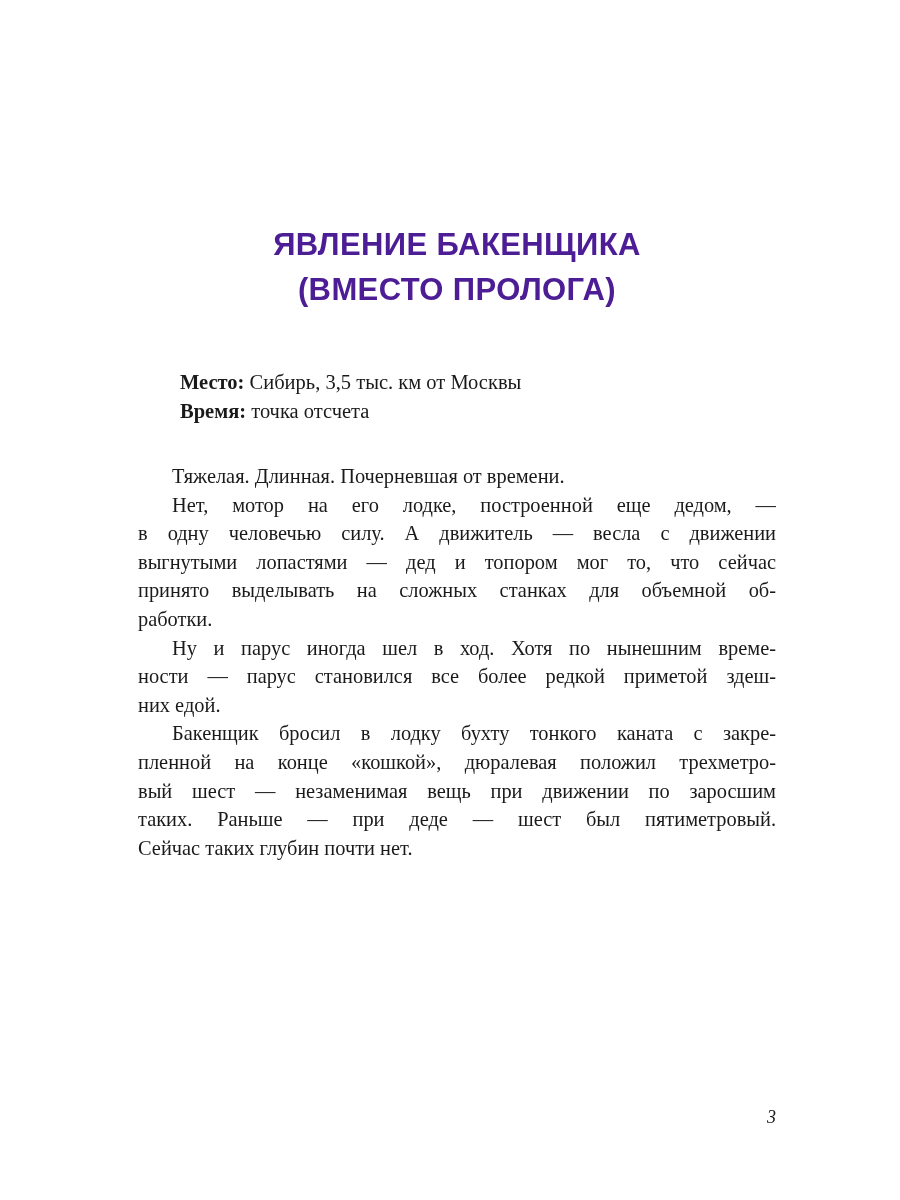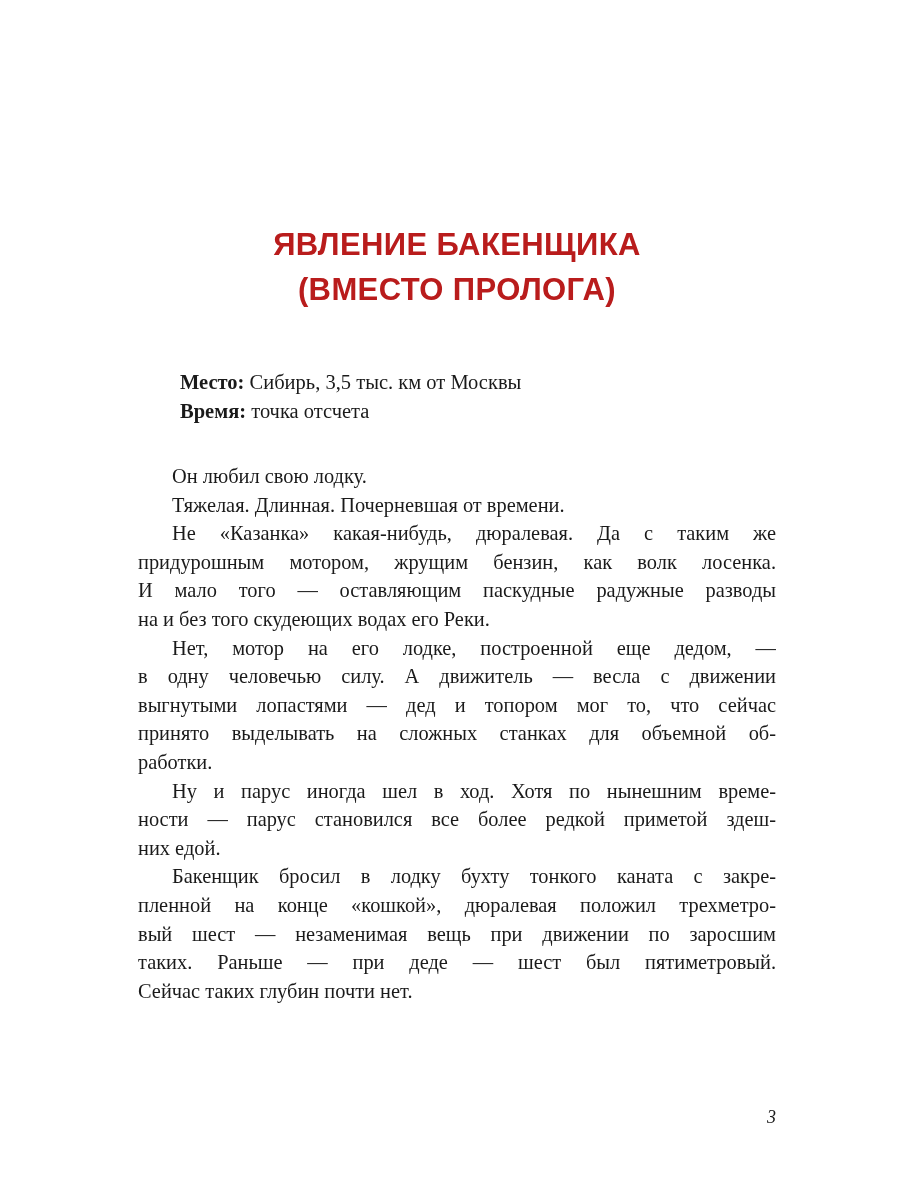--- a/index.html
+++ b/index.html
@@ -38,21 +38,21 @@
   
   .chapter-title {
     margin: 0;
     padding-top: 222px;
     text-align: center;
     font-family: "Liberation Sans", "DejaVu Sans", sans-serif;
     font-weight: bold;
     font-size: 31px;
     line-height: 45px;
     letter-spacing: 0.4px;
-    color: #b91c1c;
+    color: #4c1d95;
     text-transform: uppercase;
   }
   .chapter-title .title-line {
     display: block;
     white-space: nowrap;
   }
 
   
   .meta-block {
     margin: 8px;
@@ -125,34 +125,25 @@
       <span class="title-line">(ВМЕСТО ПРОЛОГА)</span>
     </h1>
 
     <div class="meta-block">
       <span class="meta-line"><span class="meta-label">Место:</span><span class="meta-value"> Сибирь, 3,5 тыс. км от Москвы</span></span>
       <span class="meta-line"><span class="meta-label">Время:</span><span class="meta-value"> точка отсчета</span></span>
     </div>
 
     <div class="prose">
 
-      <p class="indent">
-        <span class="ln first">Он любил свою лодку.</span>
-      </p>
 
       <p class="indent">
         <span class="ln first">Тяжелая. Длинная. Почерневшая от времени.</span>
       </p>
 
-      <p>
-        <span class="ln just first">Не «Казанка» какая-нибудь, дюралевая. Да с таким же</span>
-        <span class="ln just">придурошным мотором, жрущим бензин, как волк лосенка.</span>
-        <span class="ln just">И мало того — оставляющим паскудные радужные разводы</span>
-        <span class="ln">на и без того скудеющих водах его Реки.</span>
-      </p>
 
       <p>
         <span class="ln just first">Нет, мотор на его лодке, построенной еще дедом, —</span>
         <span class="ln just">в одну человечью силу. А движитель — весла с движении</span>
         <span class="ln just">выгнутыми лопастями — дед и топором мог то, что сейчас</span>
         <span class="ln just">принято выделывать на сложных станках для объемной об-</span>
         <span class="ln">работки.</span>
       </p>
 
       <p>

